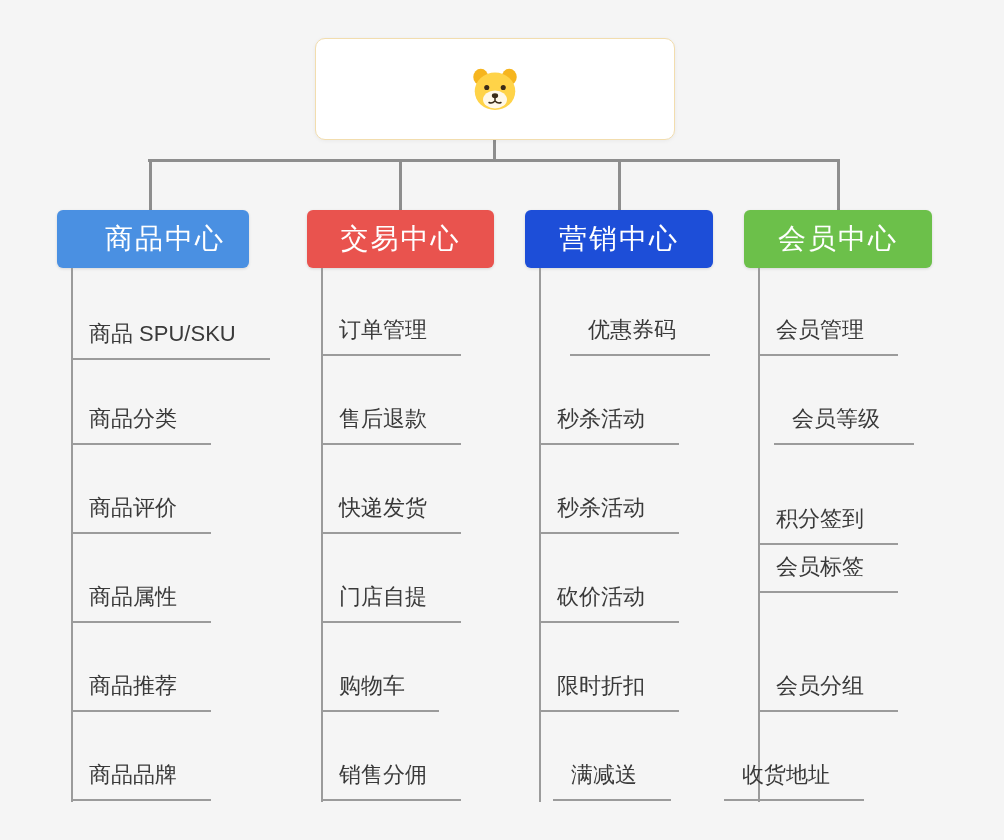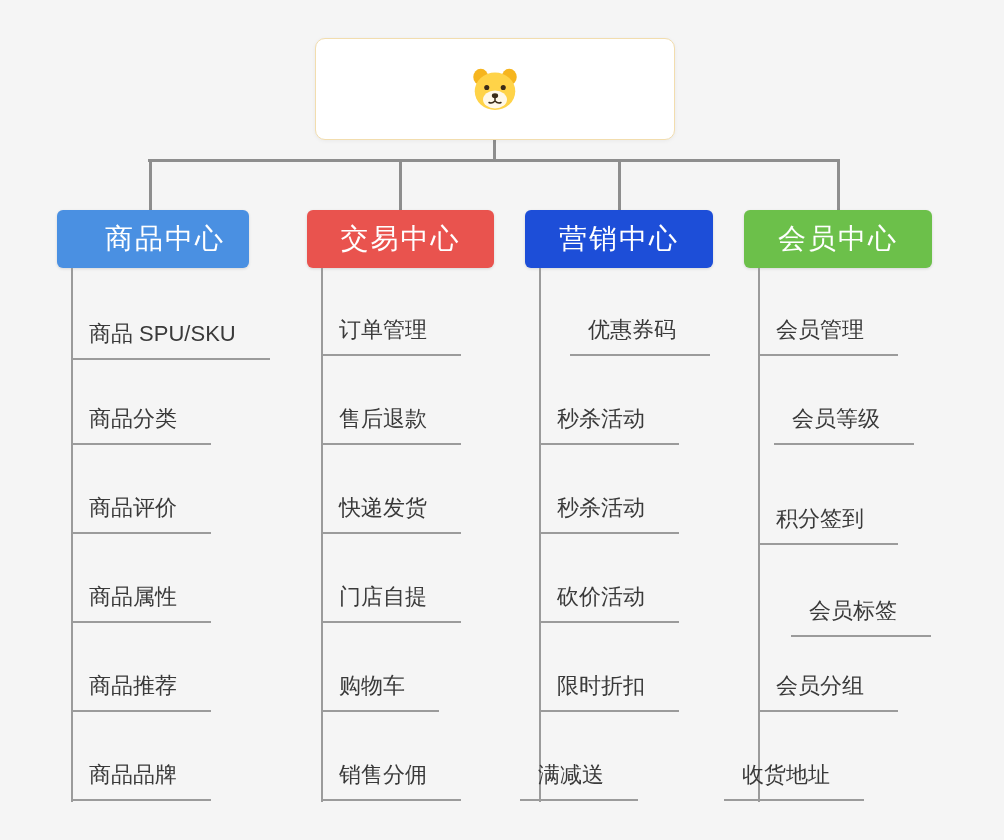--- a/index.html
+++ b/index.html
@@ -94,25 +94,25 @@
       <div class="leaf" style="left: 321px; top: 671px;"><span class="leaf-inner">购物车</span></div>
       <div class="leaf" style="left: 321px; top: 760px;"><span class="leaf-inner">销售分佣</span></div>
       <div class="line" style="left: 618px; top: 160px; width: 3px; height: 51px;"></div>
       <div class="branch-box" style="left: 525px; width: 188px; background: #1d4ed8;">营销中心</div>
       <div class="trunk" style="left: 539px;"></div>
       <div class="leaf" style="left: 570px; top: 315px; text-align: center;"><span class="leaf-inner">优惠券码</span></div>
       <div class="leaf" style="left: 539px; top: 404px;"><span class="leaf-inner">秒杀活动</span></div>
       <div class="leaf" style="left: 539px; top: 493px;"><span class="leaf-inner">秒杀活动</span></div>
       <div class="leaf" style="left: 539px; top: 582px;"><span class="leaf-inner">砍价活动</span></div>
       <div class="leaf" style="left: 539px; top: 671px;"><span class="leaf-inner">限时折扣</span></div>
-      <div class="leaf" style="left: 520px; top: 760px;"><span class="leaf-inner">满减送</span></div>
+      <div class="leaf" style="left: 553px; top: 760px;"><span class="leaf-inner">满减送</span></div>
       <div class="line" style="left: 837px; top: 160px; width: 3px; height: 51px;"></div>
       <div class="branch-box" style="left: 744px; width: 188px; background: rgb(108, 192, 74);">会员中心</div>
       <div class="trunk" style="left: 758px;"></div>
       <div class="leaf" style="left: 758px; top: 315px;"><span class="leaf-inner">会员管理</span></div>
       <div class="leaf" style="left: 758px; top: 404px; margin-left: 16px;"><span class="leaf-inner">会员等级</span></div>
       <div class="leaf" style="left: 758px; top: 504px;"><span class="leaf-inner">积分签到</span></div>
-      <div class="leaf" style="left: 758px; top: 596px; padding-left: 33px;"><span class="leaf-inner">会员标签</span></div>
+      <div class="leaf" style="left: 758px; top: 552px;"><span class="leaf-inner">会员标签</span></div>
       <div class="leaf" style="left: 758px; top: 671px;"><span class="leaf-inner">会员分组</span></div>
       <div class="leaf" style="left: 724px; top: 760px;"><span class="leaf-inner">收货地址</span></div>
     </div>
 
 </div>
 
 </body></html>

